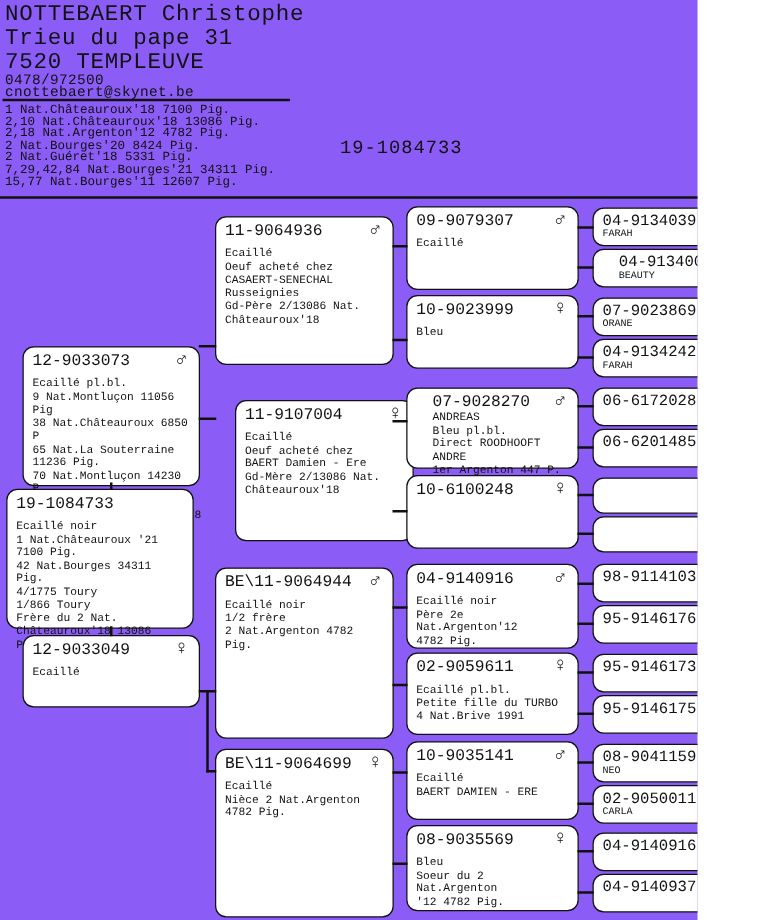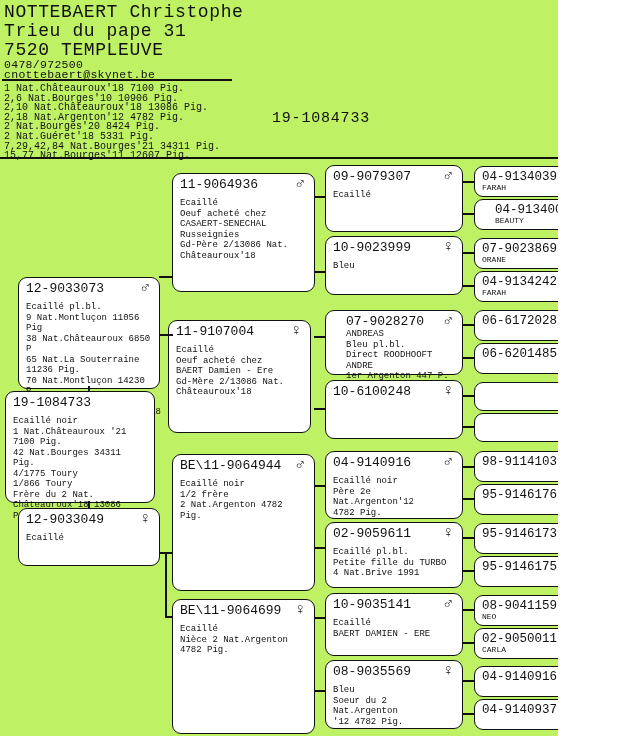--- a/index.html
+++ b/index.html
@@ -1,17 +1,17 @@
 <!DOCTYPE html>
 <html><head>
 <meta charset="utf-8">
 <style>
   html,body { margin:0; padding:0; background:#ffffff; }
   #canvas {
-    position:relative; width:558px; height:736px; background:#bef264;
+    position:relative; width:558px; height:736px; background:#8b5cf6;
     font-family:"Liberation Mono","DejaVu Sans Mono",monospace;
     color:#111111; overflow:hidden;
   }
   .abs { position:absolute; }
   .hdr-name  { font-size:18px; line-height:19px; letter-spacing:0.6px; white-space:nowrap; }
   .hdr-small { font-size:11.5px; line-height:10.5px; letter-spacing:0.3px; white-space:nowrap; }
   .rule { position:absolute; background:#111111; }
   .ach { font-size:10px; line-height:9.6px; white-space:pre; }
   .ring-big { font-size:15px; letter-spacing:0.8px; white-space:nowrap; }
   .box {
@@ -35,21 +35,20 @@
 
   <div class="abs hdr-name" style="left:4px;top:3px;">NOTTEBAERT Christophe</div>
   <div class="abs hdr-name" style="left:4px;top:22px;">Trieu du pape 31</div>
   <div class="abs hdr-name" style="left:4px;top:41px;">7520 TEMPLEUVE</div>
   <div class="abs hdr-small" style="left:4px;top:60px;">0478/972500</div>
   <div class="abs hdr-small" style="left:4px;top:70px;">cnottebaert@skynet.be</div>
   <div class="rule" style="left:2px;top:79px;width:230px;height:2px;"></div>
 
   <div class="abs" style="left:4px;top:84px;">
     <div class="ach">1 Nat.Châteauroux'18 7100 Pig.</div>
-    <div class="ach">2,6 Nat.Bourges'10 10906 Pig.</div>
     <div class="ach">2,10 Nat.Châteauroux'18 13086 Pig.</div>
     <div class="ach">2,18 Nat.Argenton'12 4782 Pig.</div>
     <div class="ach">2 Nat.Bourges'20 8424 Pig.</div>
     <div class="ach">2 Nat.Guéret'18 5331 Pig.</div>
     <div class="ach">7,29,42,84 Nat.Bourges'21 34311 Pig.</div>
     <div class="ach">15,77 Nat.Bourges'11 12607 Pig.</div>
   </div>
 
   <div class="abs ring-big" style="left:272px;top:110px;">19-1084733</div>
 
@@ -87,21 +86,21 @@
   <div class="box" style="left:172px;top:173px;width:143px;height:119px;">
     <div class="box-title">11-9064936</div>
     <span class="sex">♂</span>
     <div class="box-body">Ecaillé
 Oeuf acheté chez
 CASAERT-SENECHAL
 Russeignies
 Gd-Père 2/13086 Nat.
 Châteauroux'18</div>
   </div>
-  <div class="box" style="left:168px;top:320px;width:143px;height:113px;">
+  <div class="box" style="left:188px;top:320px;width:143px;height:113px;">
     <div class="box-title">11-9107004</div>
     <span class="sex">♀</span>
     <div class="box-body">Ecaillé
 Oeuf acheté chez
 BAERT Damien - Ere
 Gd-Mère 2/13086 Nat.
 Châteauroux'18</div>
   </div>
   <div class="box" style="left:172px;top:454px;width:143px;height:137px;">
     <div class="box-title">BE\11-9064944</div>

